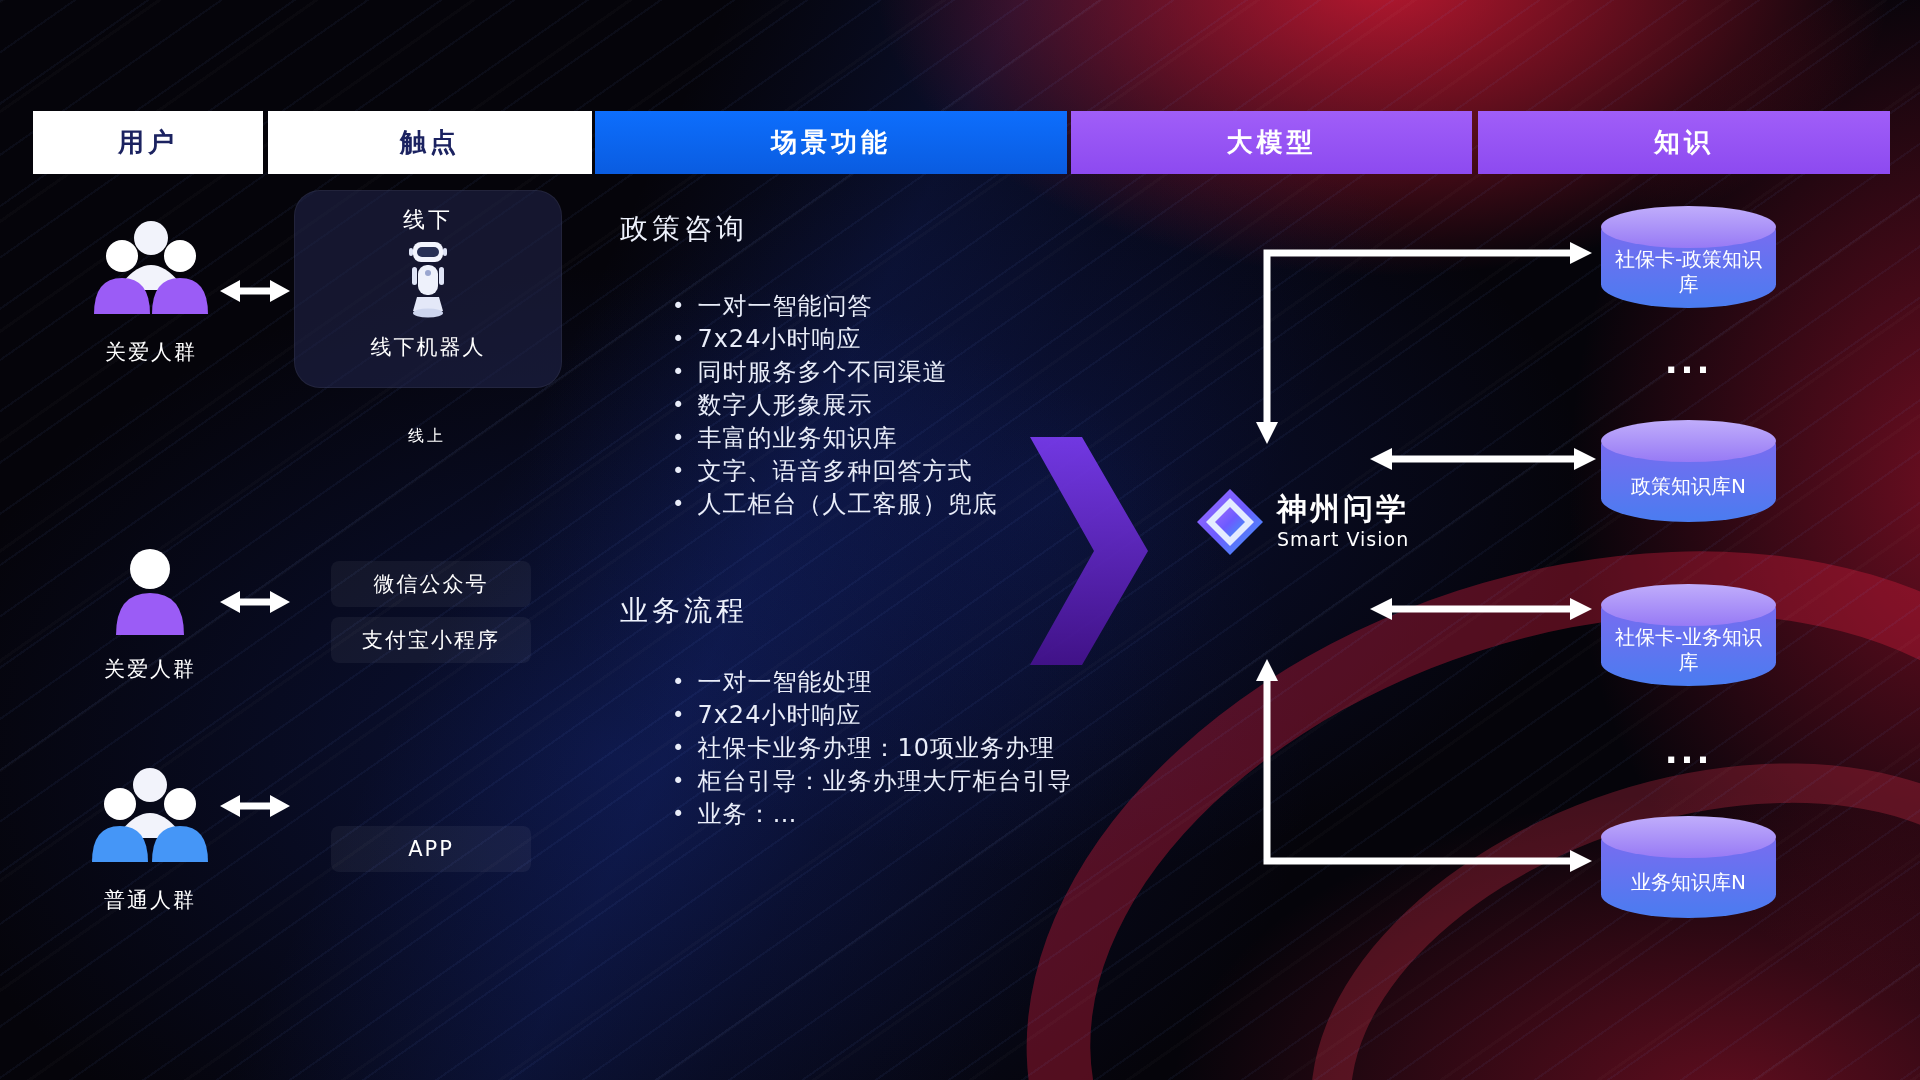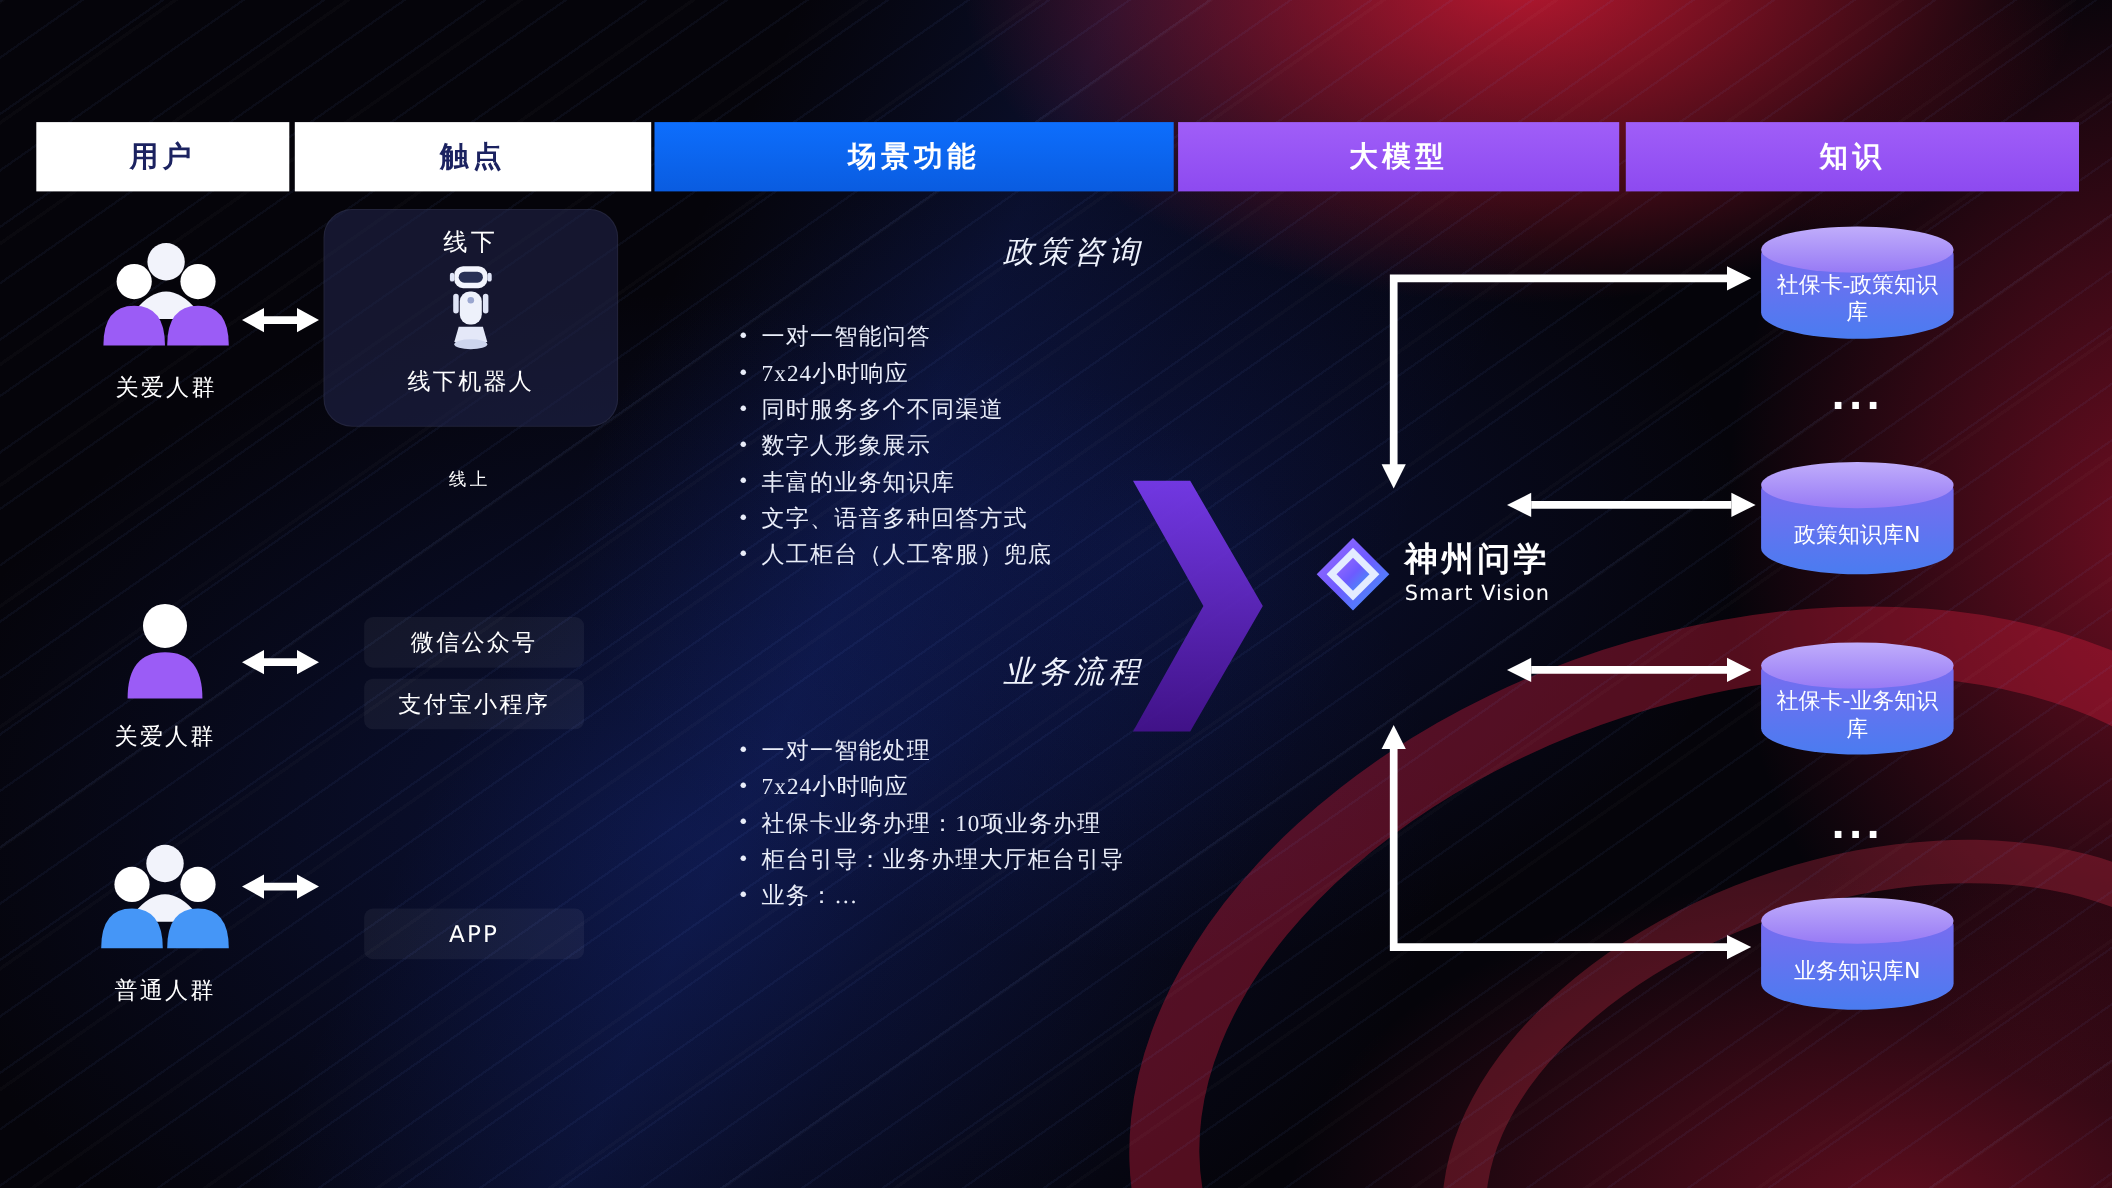--- a/index.html
+++ b/index.html
@@ -45,24 +45,24 @@
   .tp-offline-title { position:absolute; top:14px; left:0; width:100%; text-align:center;
     color:#fff; font-size:22px; letter-spacing:3px; }
   .robot-wrap { position:absolute; top:48px; left:0; width:100%; text-align:center; }
   .tp-robot-label { position:absolute; top:142px; left:0; width:100%; text-align:center;
     color:#fff; font-size:21px; letter-spacing:2px; }
   .tp-online { position:absolute; left:294px; top:426px; width:266px; text-align:center;
     color:#fff; font-size:16px; letter-spacing:3px; }
   .pill { position:absolute; left:331px; width:200px; height:46px; line-height:46px; text-align:center;
     color:#fff; font-size:21px; letter-spacing:2px; background:rgba(255,255,255,0.05); border-radius:8px; }
 
-  .sc-title { position:absolute; left:620px; width:420px; text-align:right;
-    color:#eef2fc; font-size:28px; font-weight:500; letter-spacing:4px;font-style:italic; }
+  .sc-title { position:absolute; left:620px; width:420px; text-align:left;
+    color:#eef2fc; font-size:28px; font-weight:500; letter-spacing:4px; }
   .sc-list { position:absolute; left:672px; width:470px; margin:0; padding:0; list-style:none; }
-  .sc-list li { height:33px; display:flex; align-items:center; color:#e9edf9; font-size:21px; letter-spacing:1px;font-family:Liberation Serif, serif; }
+  .sc-list li { height:33px; display:flex; align-items:center; color:#e9edf9; font-size:24px; letter-spacing:1px; }
   .sc-list li::before { content:"•"; margin-right:12px; color:#e9edf9; font-size:21px; }
 
   .big-arrow { position:absolute; left:1030px; top:431px; }
 
   .model-block { position:absolute; left:1195px; top:487px; display:flex; align-items:center; }
   .model-text { margin-left:12px; color:#fff; }
   .model-name { font-size:30px; font-weight:bold; letter-spacing:3px; line-height:34px; }
   .model-sub { font-size:19px; letter-spacing:1px; line-height:26px; }
 
   .cyl { position:absolute; left:1601px; width:175px; height:100px;
@@ -190,21 +190,21 @@
       <polygon points="35,2 68,35 35,68 2,35" fill="url(#gem)"></polygon>
       <polygon points="35,11 59,35 35,59 11,35" fill="#e4ecff"></polygon>
       <polygon points="35,20 50,35 35,50 20,35" fill="url(#gem)"></polygon>
     </svg>
     <div class="model-text">
       <div class="model-name">神州问学</div>
       <div class="model-sub">Smart Vision</div>
     </div>
   </div>
 
-  <div class="cyl" style="top:208px;font-family:Liberation Serif, serif;">
+  <div class="cyl" style="top:208px;">
     <div class="cyl-lid"></div>
     <div class="cyl-label">社保卡-政策知识库</div>
   </div>
   <div class="dots" style="top:338px;">...</div>
   <div class="cyl" style="top:422px;">
     <div class="cyl-lid"></div>
     <div class="cyl-label">政策知识库N</div>
   </div>
   <div class="cyl" style="top:566px;margin-top:20px;">
     <div class="cyl-lid"></div>

